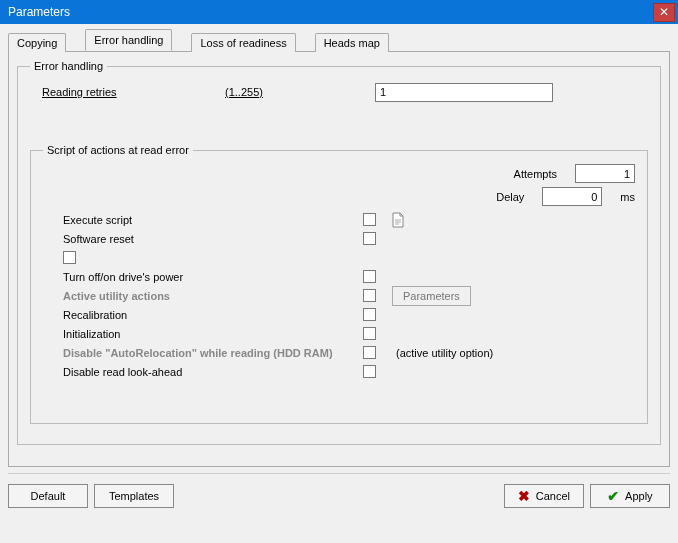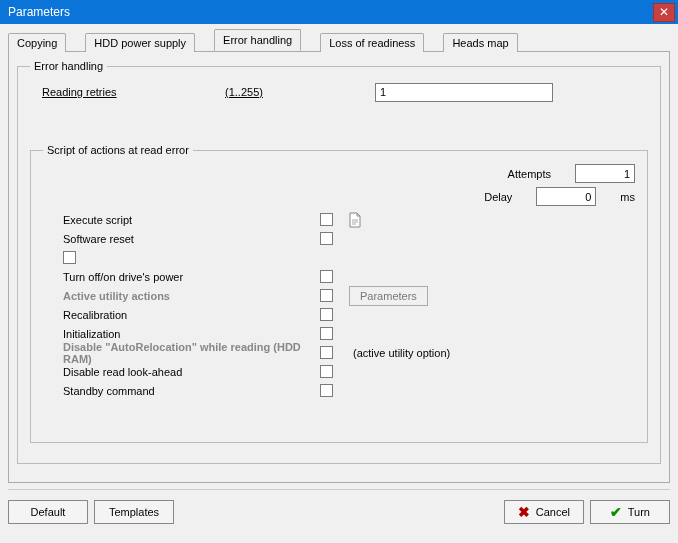--- a/index.html
+++ b/index.html
@@ -99,39 +99,39 @@
     text-align: left;
     background: #fff;
   }
   .topright {
     display:flex;
     flex-direction: column;
     align-items:flex-end;
     gap:4px;
     margin-bottom: 4px;
   }
-  .topright .line { display:flex; align-items:center; gap:24px; }
+  .topright .line { display:flex; align-items:center; gap:18px; }
   .smallfield {
     width: 60px;
     height:19px;
     border:1px solid #7a7a7a;
     text-align:right;
     padding: 1px 4px;
     font: inherit;
     background:#fff;
   }
   .scriptlist {
     padding-left: 20px;
   }
   .srow {
     display:flex;
     align-items:center;
     height: 19px;
   }
-  .srow .slabel { width: 257px; }
+  .srow .slabel { width: 300px; }
   .srow .slabel.disabled { color: #888; font-weight: bold; }
   .cb {
     width:13px; height:13px;
     border:1px solid #7a7a7a;
     background:#fff;
     display:inline-block;
     margin-right: 10px;
   }
   .scripticon {
     width:16px;height:16px;
@@ -182,21 +182,20 @@
 
 <div class="titlebar">
   <span>Parameters</span>
   <div class="close-btn">✕</div>
 </div>
 
 <div class="client">
 
   <div class="tabs">
     <div class="tab">Copying</div>
-    <div class="tab">HDD power supply</div>
     <div class="tab active">Error handling</div>
     <div class="tab">Loss of readiness</div>
     <div class="tab">Heads map</div>
   </div>
 
   <div class="panel">
 
     <fieldset>
       <legend>Error handling</legend>
       <div class="row">
@@ -258,24 +257,20 @@
             <span class="slabel">Initialization</span>
             <span class="cb"></span>
           </div>
           <div class="srow">
             <span class="slabel disabled">Disable "AutoRelocation" while reading (HDD RAM)</span>
             <span class="cb"></span>
             <span class="side-note">(active utility option)</span>
           </div>
           <div class="srow">
             <span class="slabel">Disable read look-ahead</span>
-            <span class="cb"></span>
-          </div>
-          <div class="srow">
-            <span class="slabel">Standby command</span>
             <span class="cb"></span>
           </div>
         </div>
         <div style="height:30px"></div>
       </fieldset>
 
     </fieldset>
   </div>
 
   <div class="bottom-wrap">
@@ -288,19 +283,19 @@
             <span>Templates</span>
           </button>
     </div>
     <div class="btn-group">
       <button class="btn">
             <span class="x-icon">✖</span>
             <span>Cancel</span>
           </button>
       <button class="btn">
             <span class="check-icon">✔</span>
-            <span>Turn</span>
+            <span>Apply</span>
           </button>
     </div>
   </div>
   </div>
 
 </div>
 
 </body></html>

